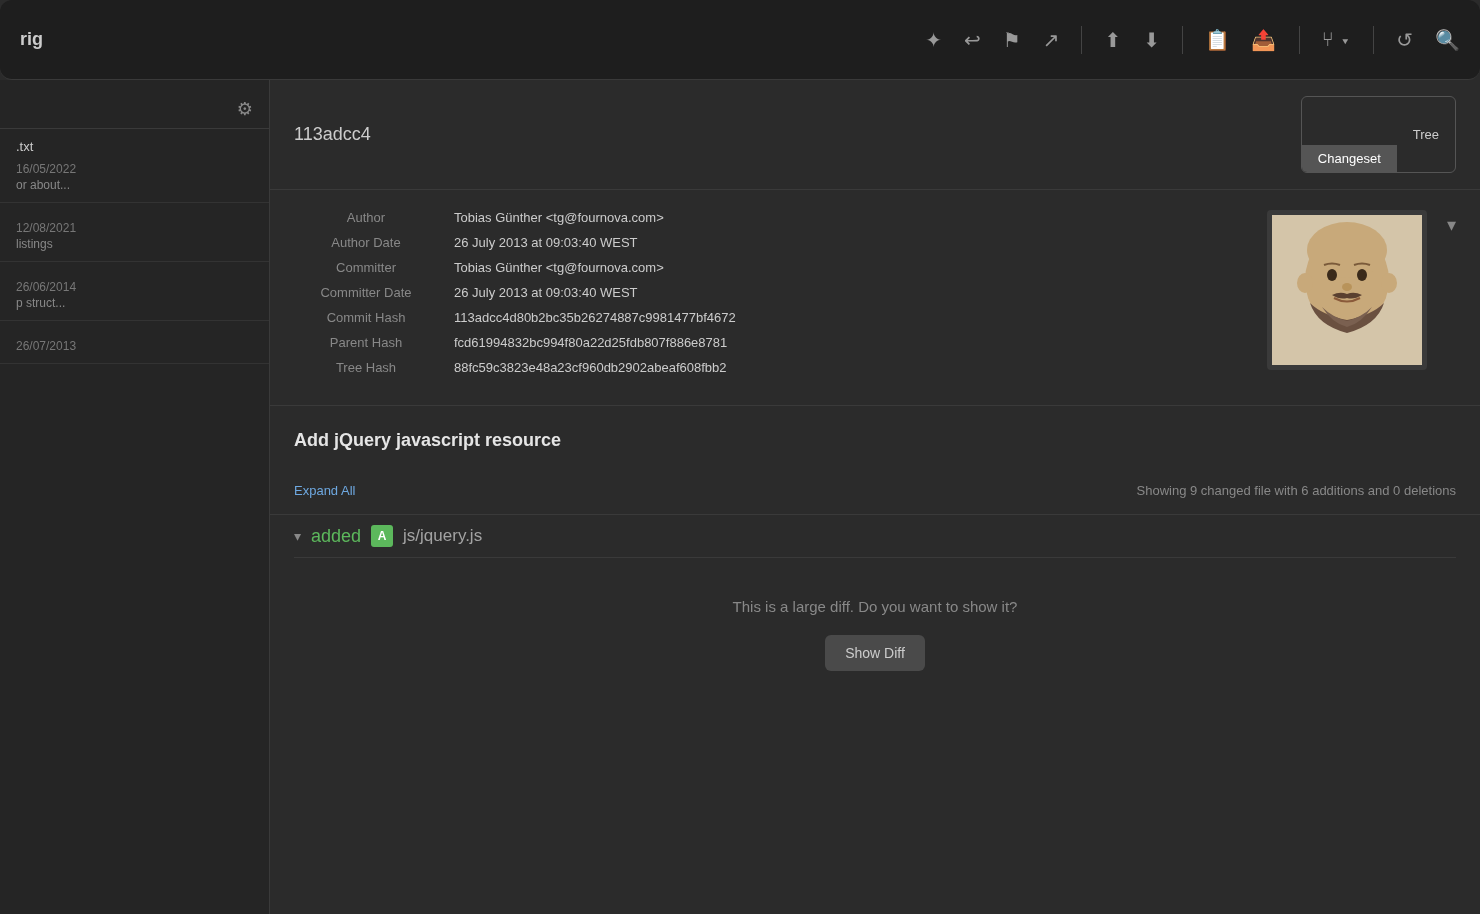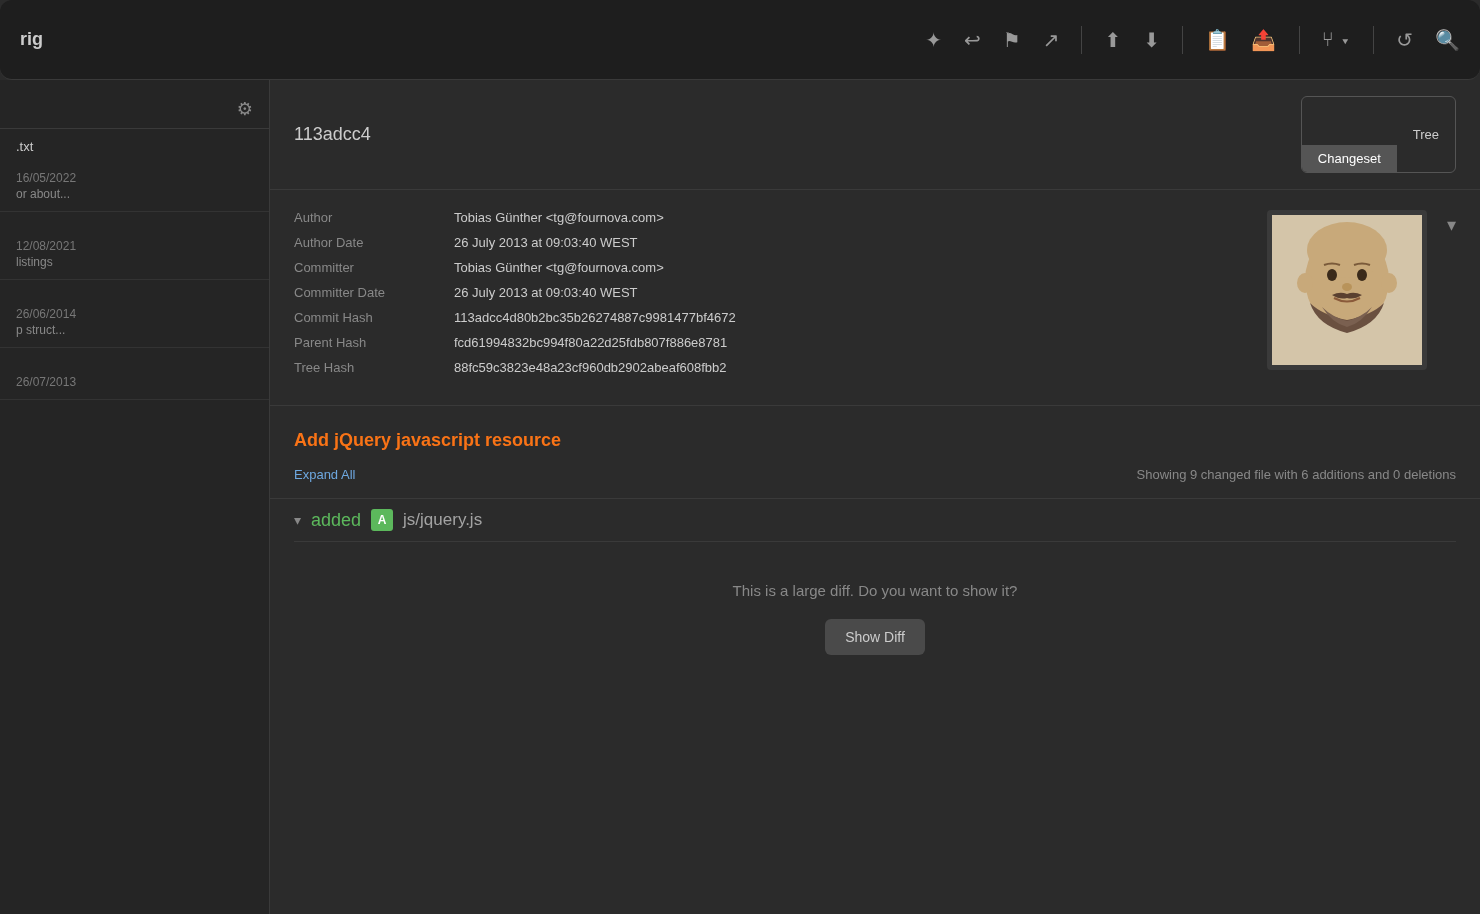--- a/index.html
+++ b/index.html
@@ -73,21 +73,21 @@
     .sidebar-item-title {
       color: #ccc;
       font-size: 13px;
       white-space: nowrap;
       overflow: hidden;
       text-overflow: ellipsis;
     }
     .sidebar-item-date {
       color: #777;
       font-size: 12px;
-      margin-top: 17px;
+      margin-top: 8px;
     }
     .sidebar-item-desc {
       color: #888;
       font-size: 12px;
       margin-top: 2px;
       white-space: nowrap;
       overflow: hidden;
       text-overflow: ellipsis;
     }
 
@@ -143,21 +143,21 @@
       flex: 1;
     }
     .meta-row {
       display: flex;
       margin-bottom: 10px;
       font-size: 13px;
     }
     .meta-label {
       color: #888;
       width: 160px;
-      text-align: left;
+      text-align: center;
       padding-right: 16px;
       flex-shrink: 0;
     }
     .meta-value {
       color: #ccc;
     }
     .avatar-container {
       width: 160px;
       height: 160px;
       flex-shrink: 0;
@@ -172,24 +172,24 @@
       width: 150px;
       height: 150px;
     }
 
     
     .commit-message-section {
       padding: 24px 24px 16px;
       border-bottom: 1px solid #3a3a3a;
     }
     .commit-message {
-      color: #f97316;
+      color: #e5e5e5;
       font-size: 18px;
       font-weight: 600;
-      margin-bottom: 16px;
+      margin-bottom: 32px;
     }
     .diff-summary-row {
       display: flex;
       align-items: center;
       justify-content: space-between;
     }
     .expand-all-btn {
       color: #6ea8e0;
       font-size: 13px;
       cursor: pointer;

